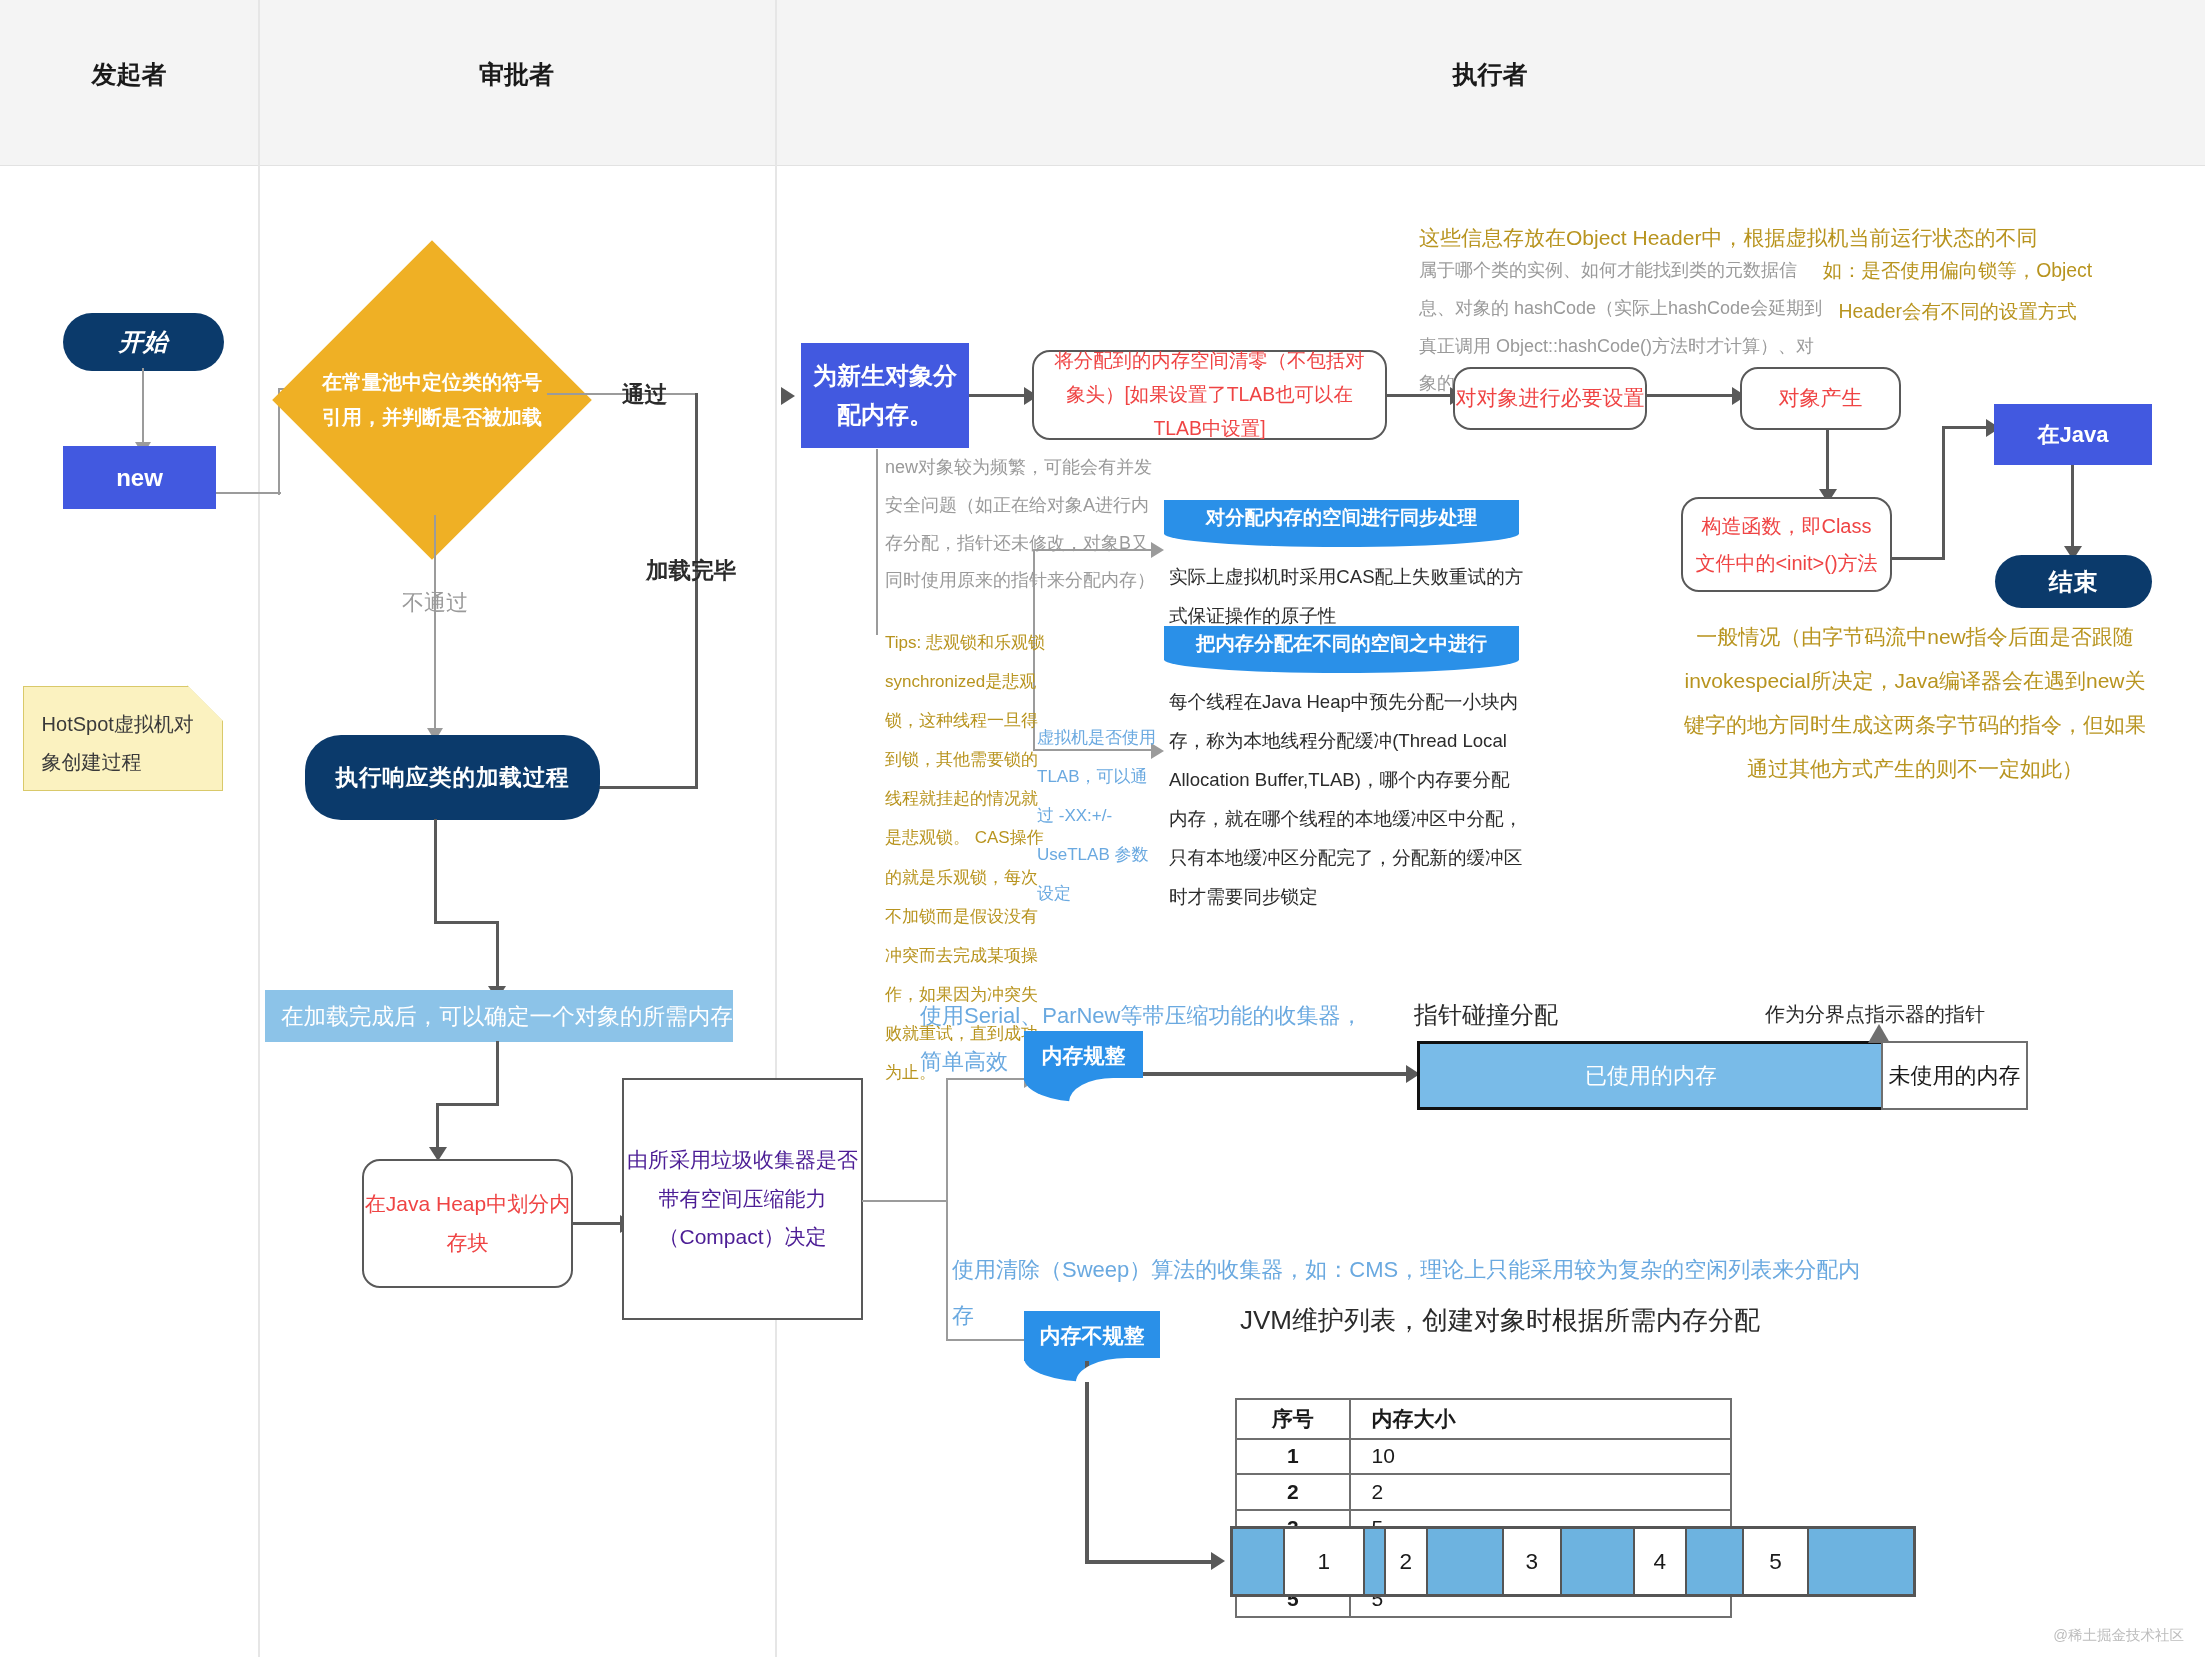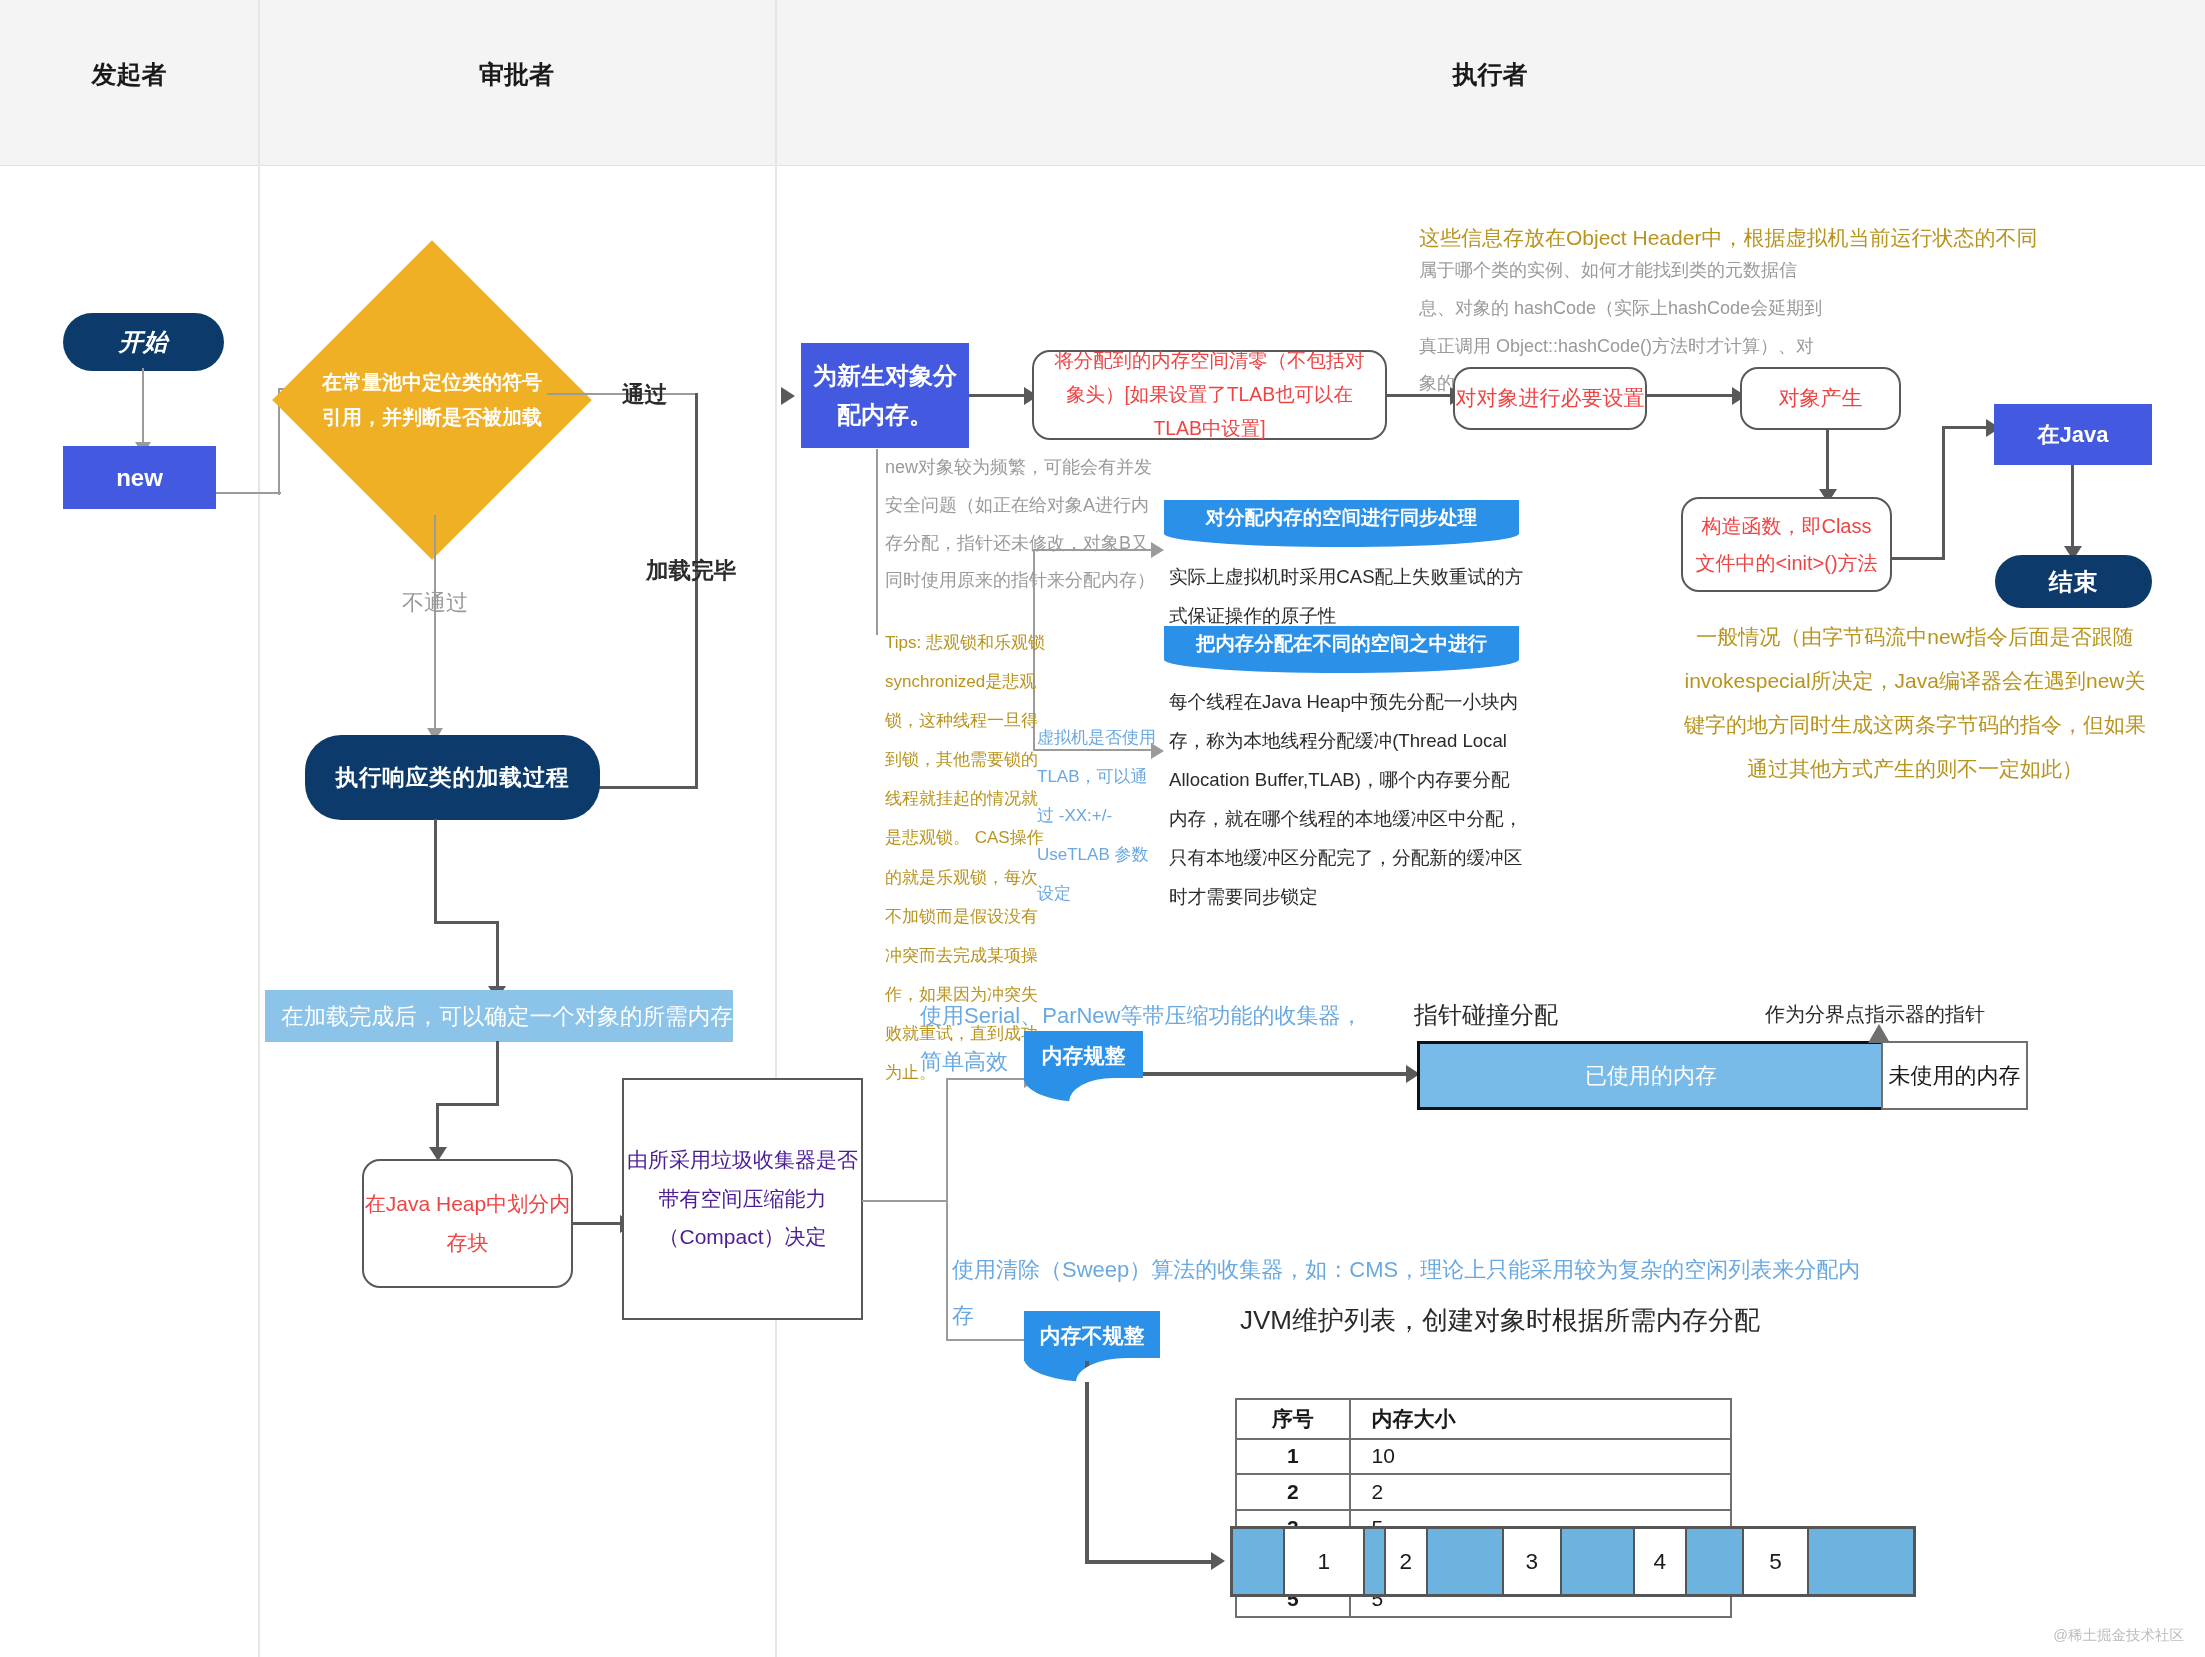--- a/index.html
+++ b/index.html
@@ -94,20 +94,25 @@
   <div class="ln" style="left:142px;top:368px;width:2.4px;height:77px;"></div>
   <div class="arw arw-l-dn" style="left:135px;top:442px;"></div>
 
   <div class="node n-blue" style="left:63px;top:446px;width:153px;height:63px;">new</div>
 
   <div class="ln" style="left:216px;top:492px;width:65px;height:2.4px;"></div>
   <div class="ln" style="left:278px;top:388px;width:2.4px;height:107px;"></div>
   <div class="ln" style="left:278px;top:388px;width:38px;height:2.4px;"></div>
   <div class="arw arw-l-r" style="left:315px;top:382px;"></div>
 
+  <div class="sticky" style="left:22.6px;top:686px;width:200px;height:105px;">
+    <div class="foldline"></div>
+    <div class="fold"></div>
+    <span>HotSpot虚拟机对象创建过程</span>
+  </div>
 
   <div class="node n-diamond" style="left:319px;top:287px;width:226px;height:226px;">
     <span>在常量池中定位类的符号引用，并判断是否被加载</span>
   </div>
 
   <div class="ln" style="left:434px;top:515px;width:2.4px;height:218px;"></div>
   <div class="arw arw-l-dn" style="left:427px;top:728px;"></div>
   <div class="anno anno-gray" style="left:402px;top:580px;font-size:22px;">不通过</div>
 
   <div class="ln" style="left:547px;top:393px;width:149px;height:2.4px;"></div>
@@ -140,20 +145,21 @@
 
   <div class="ln" style="left:862px;top:1200px;width:86px;height:2.4px;"></div>
   <div class="ln" style="left:946px;top:1078px;width:2.4px;height:263px;"></div>
   <div class="ln" style="left:946px;top:1078px;width:81px;height:2.4px;"></div>
   <div class="arw arw-l-r" style="left:1024px;top:1072px;"></div>
   <div class="ln" style="left:946px;top:1339px;width:81px;height:2.4px;"></div>
   <div class="arw arw-l-r" style="left:1024px;top:1333px;"></div>
 
   <div class="anno anno-orange" style="left:1419px;top:216px;width:694px;font-size:21px;">这些信息存放在Object Header中，根据虚拟机当前运行状态的不同</div>
   <div class="anno anno-gray" style="left:1419px;top:252px;width:404px;font-size:18px;">属于哪个类的实例、如何才能找到类的元数据信息、对象的 hashCode（实际上hashCode会延期到真正调用 Object::hashCode()方法时才计算）、对象的GC分代年龄信息等</div>
+  <div class="anno anno-orange" style="left:1808px;top:250px;width:299px;font-size:19.4px;text-align:center;">如：是否使用偏向锁等，Object Header会有不同的设置方式</div>
 
   <div class="node n-blue" style="left:801px;top:343px;width:168px;height:105px;line-height:1.6;padding:0 9.7px;box-sizing:border-box;">为新生对象分配内存。</div>
 
   <div class="arw arw-d-r" style="left:781px;top:387px;"></div>
 
   <div class="ln-d" style="left:969px;top:394px;width:58px;height:3.2px;"></div>
   <div class="arw arw-d-r" style="left:1024px;top:387px;"></div>
 
   <div class="node n-round" style="left:1032px;top:350px;width:355px;height:90px;font-size:19.4px;line-height:1.75;padding:0 11.3px;box-sizing:border-box;">将分配到的内存空间清零（不包括对象头）[如果设置了TLAB也可以在TLAB中设置]</div>
 

